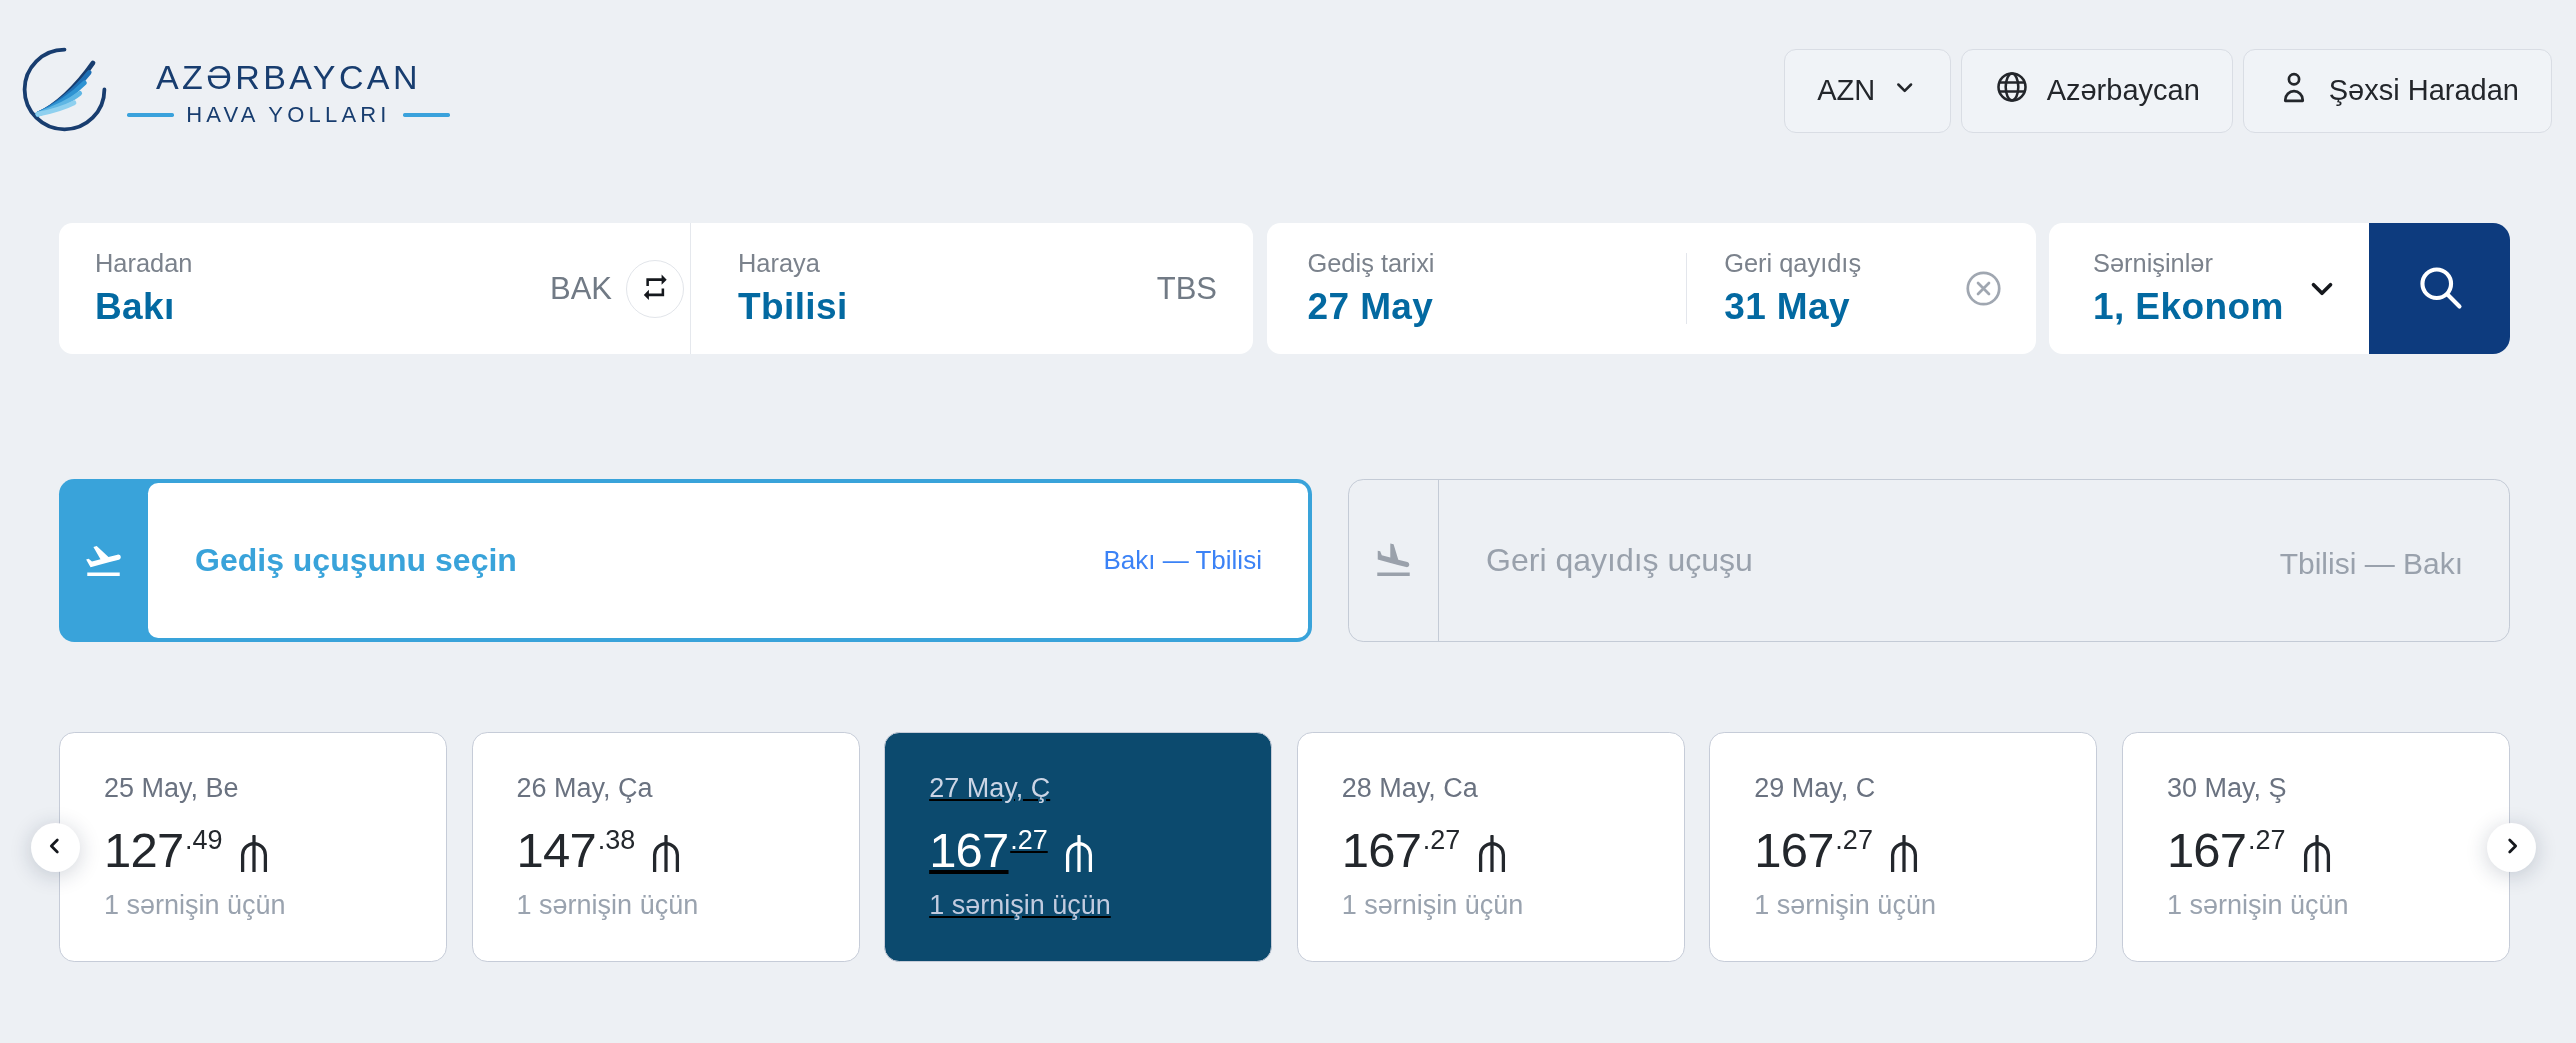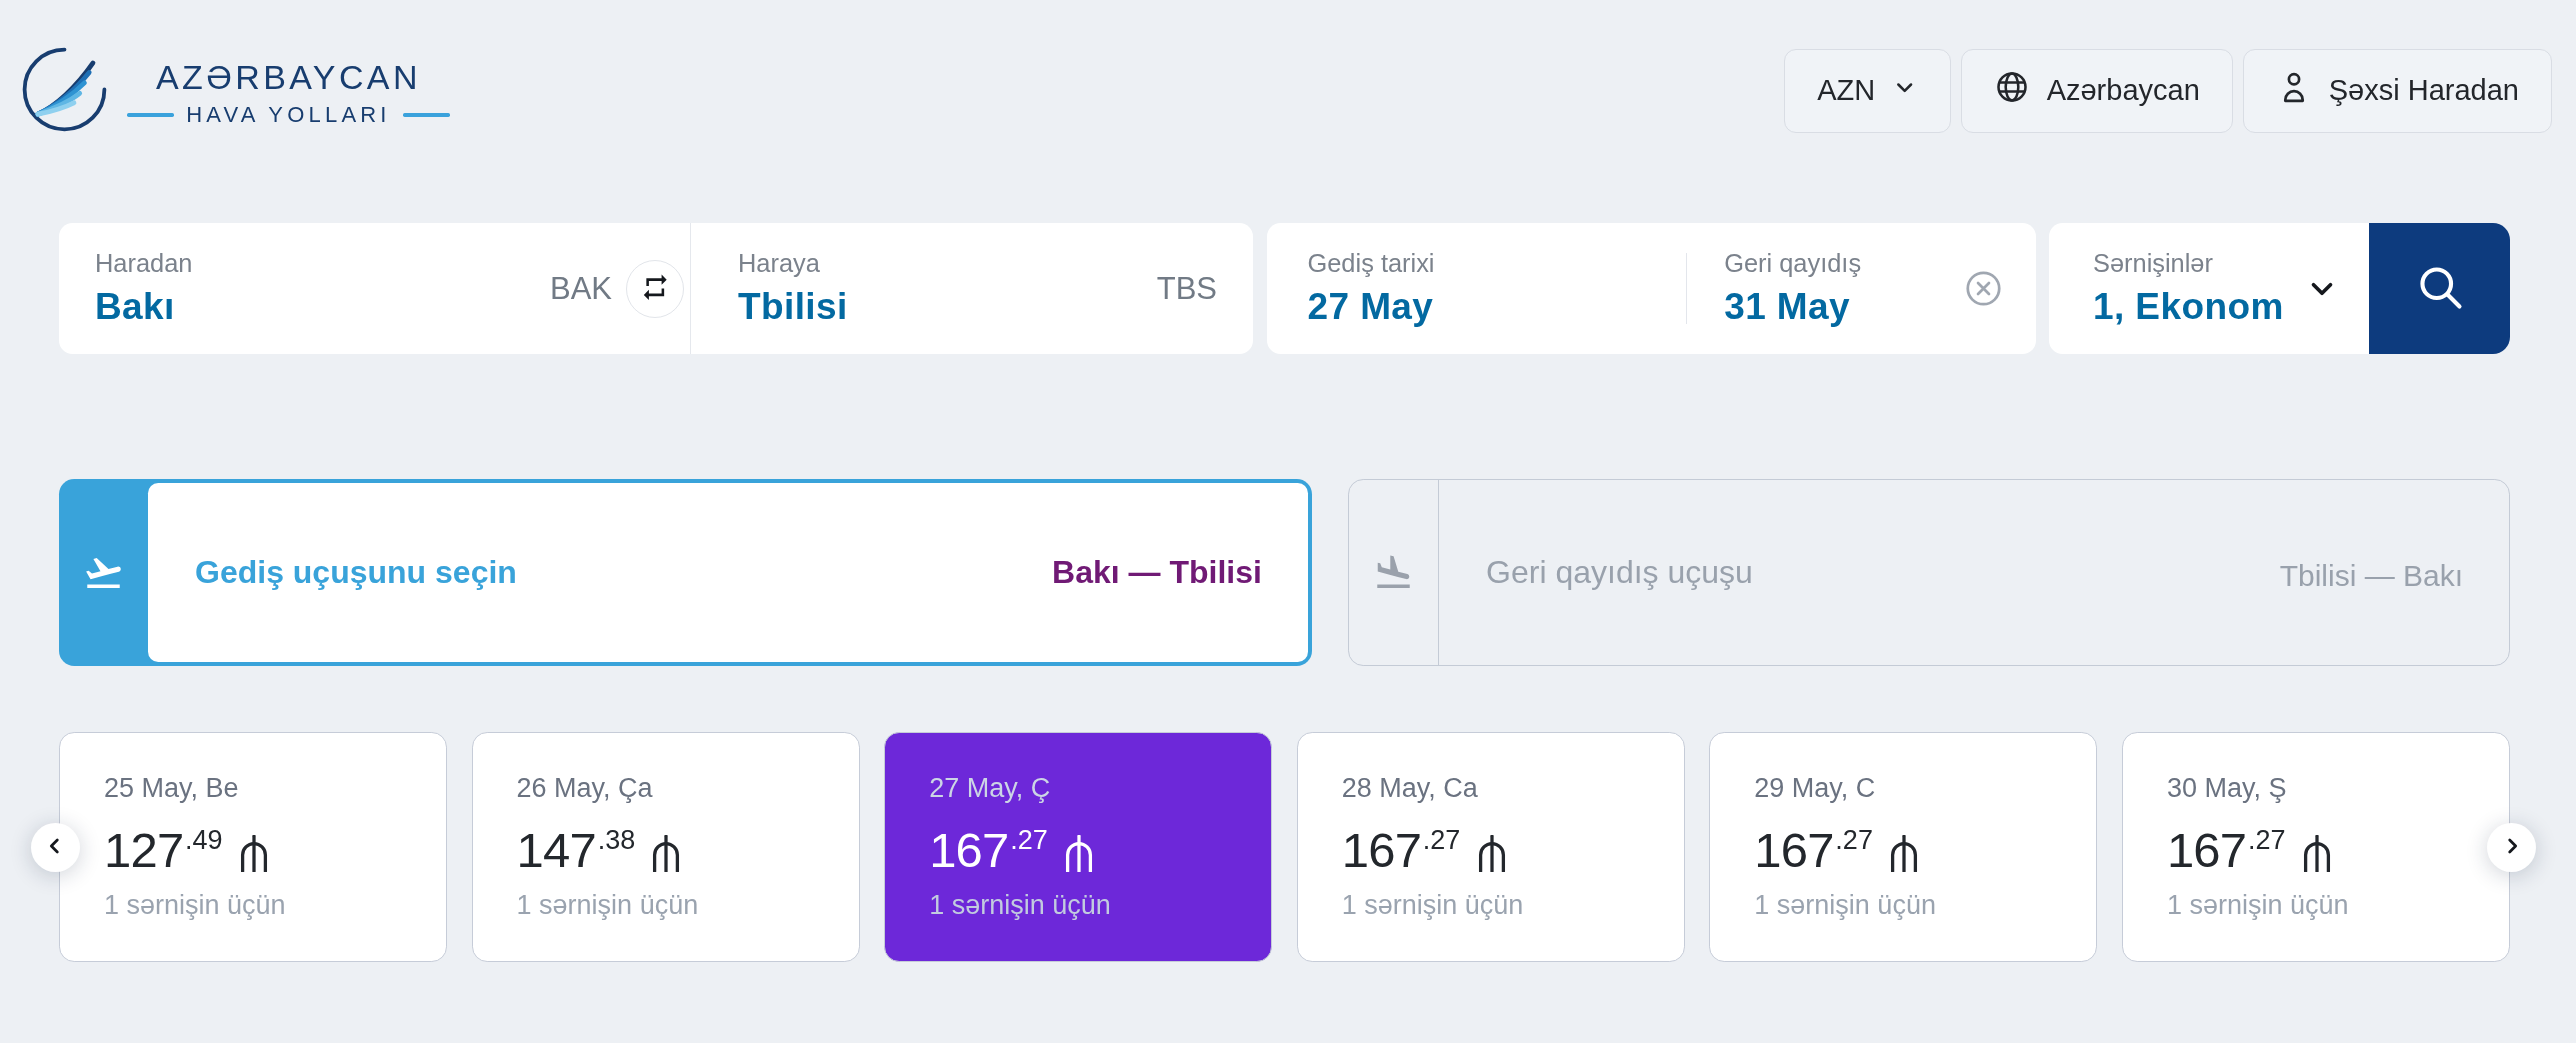--- a/index.html
+++ b/index.html
@@ -35,43 +35,43 @@
   .swap-btn{position:absolute;left:567px;top:37px;width:56px;height:56px;border-radius:50%;background:#fff;border:1.7px solid #e2e5ea;display:flex;align-items:center;justify-content:center;cursor:pointer;z-index:3;}
   .sec-depart{width:378px;padding-left:41px;}
   .vsep{width:1.7px;height:71px;background:#e3e6ec;align-self:center;}
   .sec-return{flex:1;padding-left:37px;}
   .clear-btn{margin-left:auto;margin-right:32px;cursor:pointer;display:flex;}
   .sec-pax{flex:1;background:#fff;border-radius:13.5px 0 0 13.5px;padding-left:44px;}
   .pax-chevron{margin-left:auto;margin-right:30.5px;display:flex;}
   .search-btn{width:141px;background:#0d3b7e;border-radius:0 17px 17px 0;display:flex;align-items:center;justify-content:center;cursor:pointer;}
 
   
-  .tabs{position:absolute;top:479px;left:59px;width:2451px;height:187px;display:flex;gap:36px;}
+  .tabs{position:absolute;top:479px;left:59px;width:2451px;height:163px;display:flex;gap:36px;}
   .tab{flex:1;border-radius:15.2px;display:flex;position:relative;cursor:pointer;}
   .tab-active{background:#39a3da;padding:4.2px 4.2px 4.2px 89px;}
   .tab-active .tab-icon{position:absolute;left:0;top:0;bottom:0;width:89px;display:flex;align-items:center;justify-content:center;}
   .tab-active .tab-body{flex:1;background:#ffffff;border-radius:10.2px;display:flex;align-items:center;}
   .tab-active .tab-title{margin-left:47px;font-size:32px;font-weight:700;color:#39a3da;}
-  .tab-active .tab-route{margin-left:auto;margin-right:46px;font-size:32px;font-weight:700;color:#701a75;}
+  .tab-active .tab-route{margin-left:auto;margin-right:46px;font-size:26px;font-weight:400;color:#3b82f6;}
   .tab-inactive{border:1.7px solid #c4cbd6;}
   .tab-inactive .tab-icon{width:89px;display:flex;align-items:center;justify-content:center;border-right:1.7px solid #c4cbd6;}
   .tab-inactive .tab-body{flex:1;display:flex;align-items:center;}
   .tab-inactive .tab-title{margin-left:47px;font-size:32px;font-weight:500;color:#99a1ac;}
   .tab-inactive .tab-route{margin-left:auto;margin-right:46px;font-size:30px;font-weight:500;color:#99a1ac;margin-top:6px;}
 
   
   .cards{position:absolute;top:732px;left:59px;width:2451px;height:230px;display:flex;gap:24.5px;}
   .card{flex:1;background:#fff;border:1.7px solid #c6ccd8;border-radius:15.2px;display:flex;flex-direction:column;justify-content:center;padding-left:44px;box-sizing:border-box;cursor:pointer;}
   .card-date{font-size:27px;color:#6a7280;}
   .card-price{display:flex;align-items:flex-end;margin-top:22px;color:#23272c;}
   .price-int{font-size:49px;font-weight:500;line-height:1;letter-spacing:-0.8px;}
   .price-dec{font-size:27px;font-weight:500;position:relative;top:-18.6px;margin-left:1.7px;}
   .manat{margin-left:15.2px;margin-bottom:0px;}
   .card-note{font-size:27px;color:#9aa3af;margin-top:15.2px;}
-  .card.selected{background:#6d28d9;border-color:#c6ccd8;}
+  .card.selected{background:#0c4a6e;border-color:#c6ccd8;text-decoration:underline;}
   .card.selected .card-date{color:#ccd5e5;}
   .card.selected .card-price{color:#ffffff;}
   .card.selected .card-note{color:#c2cbdf;}
 
   .carousel-arrow{position:absolute;width:49px;height:49px;border-radius:50%;background:#ffffff;display:flex;align-items:center;justify-content:center;cursor:pointer;box-shadow:0 3.4px 22px rgba(20,34,64,.20);z-index:5;}
   .arrow-left{left:30.5px;top:823px;}
   .arrow-right{left:2487px;top:823px;}
 </style>
 </head>
 <body>

